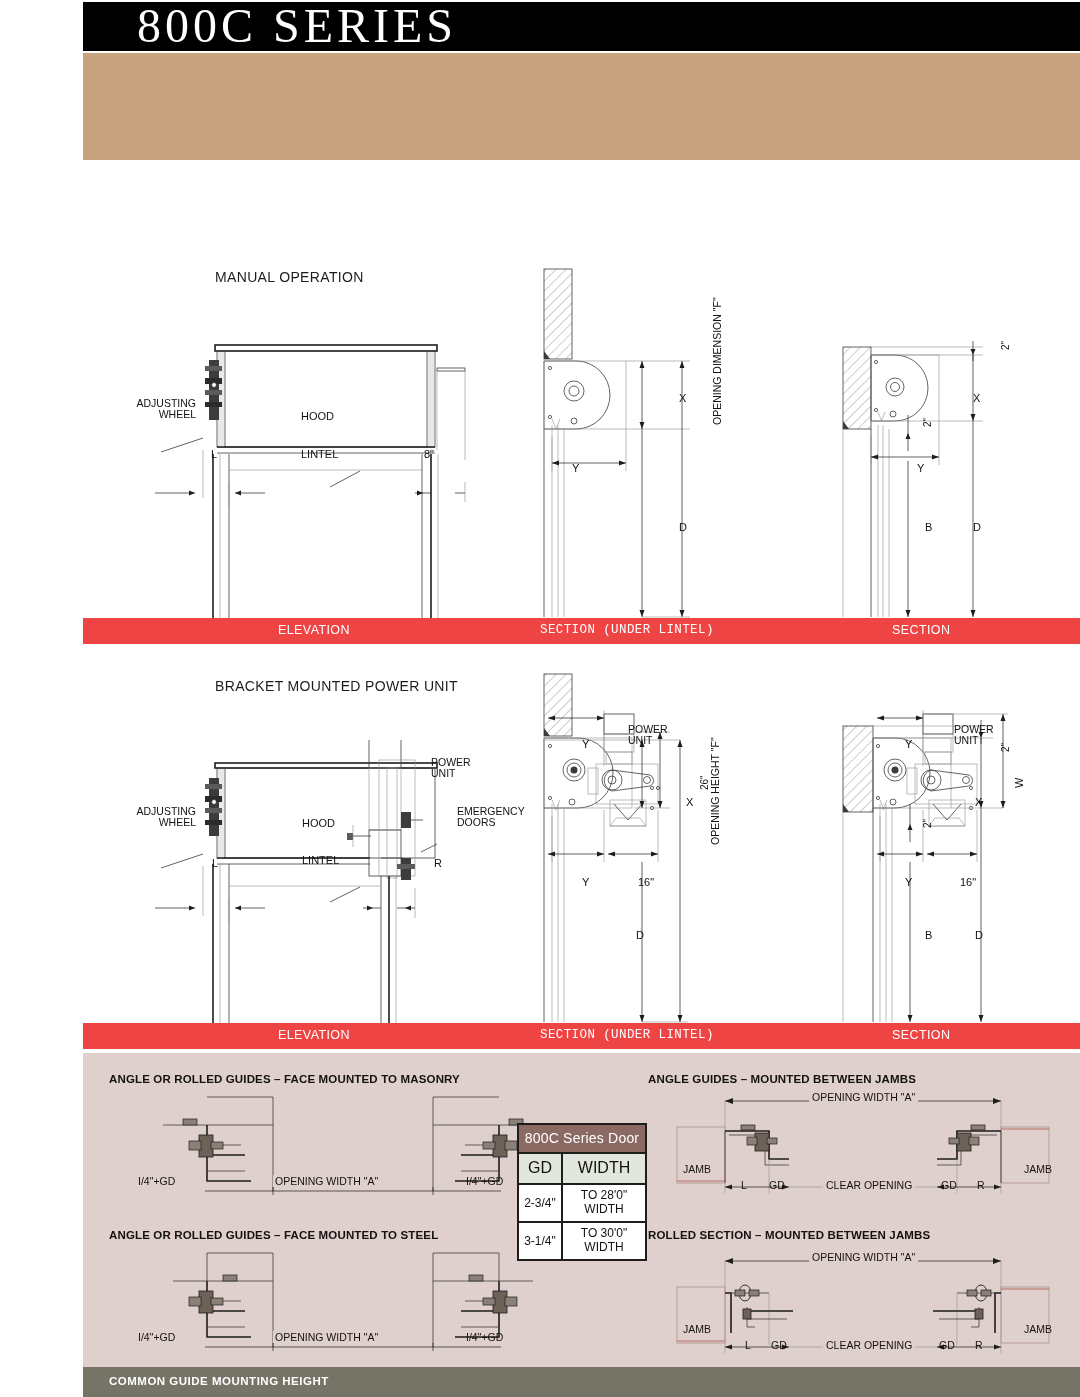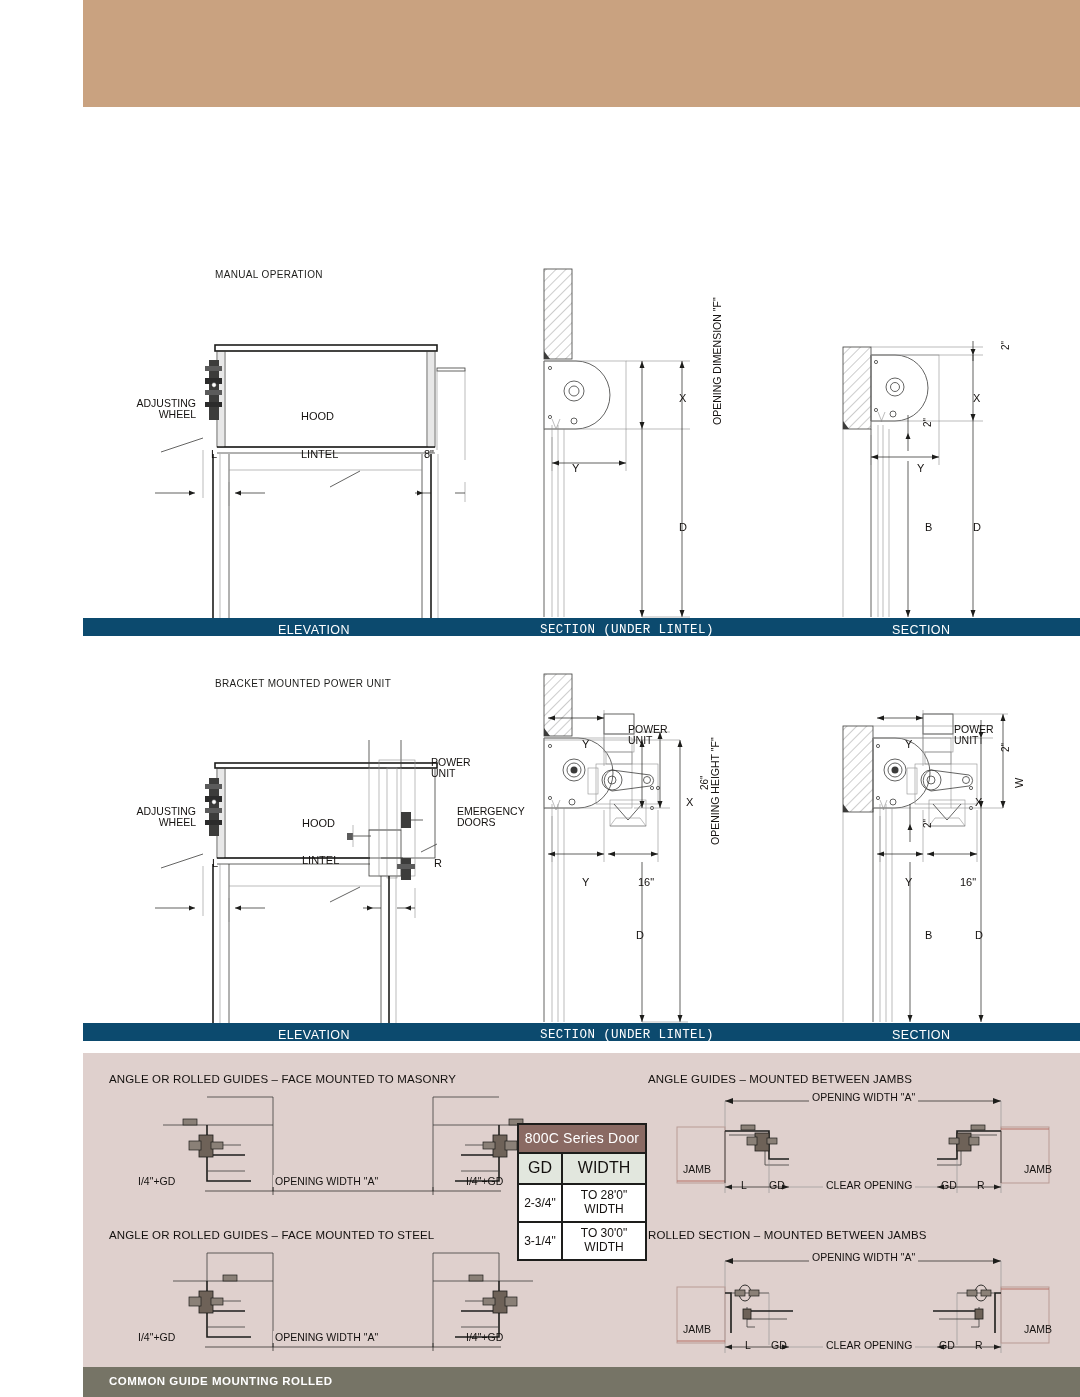--- a/index.html
+++ b/index.html
@@ -30,27 +30,27 @@
     font-family:"Liberation Serif", serif;
     font-size:48px; font-weight:400; letter-spacing:4px;
     color:#ffffff; white-space:nowrap;
   }
   .band-tan { background:#c9a280; height:107px; }
 
   
   .draw-row { position:absolute; left:0; width:1080px; }
   .row-label {
     position:absolute;
-    font-size:10px; color:#1d1d1b; letter-spacing:.35px;
+    font-size:14px; color:#1d1d1b; letter-spacing:.35px;
     white-space:nowrap;
     text-align:center;
   }
   .caption-bar {
-    position:absolute; left:83px; width:997px; height:18px;
-    background:#0c4a6e;
+    position:absolute; left:83px; width:997px; height:26px;
+    background:#ef4444;
   }
   .caption-bar span {
     position:absolute; top:5px;
     font-size:12.5px; color:#ffffff; letter-spacing:.4px;
     white-space:nowrap;
   }
   .cap-a { left:195px; }
   .cap-b { left:457px;font-family:Liberation Mono, monospace; }
   .cap-c { left:809px; }
 
@@ -58,21 +58,21 @@
   .cad svg { display:block; }
 
   
   .bottom-panel {
     position:absolute; left:83px; top:1053px;
     width:997px; height:344px;
     background:#dfd0cd;
   }
   .bp-title {
     position:absolute;
-    font-size:11.5px; font-weight:normal; color:#14110f;
+    font-size:11.5px; font-weight:bold; color:#14110f;
     letter-spacing:.15px; white-space:nowrap;text-align:center;
   }
   .bp-t1 { left:26px; top:20px; }
   .bp-t2 { left:26px; top:176px; }
   .bp-t3 { left:565px; top:20px; }
   .bp-t4 { left:565px; top:176px; }
 
   .footer-bar {
     position:absolute; left:0; bottom:0; width:997px; height:30px;
     background:#767466;
@@ -108,20 +108,23 @@
   .gd-subhead .gd-cell { background:#e2e7de; font-size:16px; padding:5px 2px 6px; }
   .ln { stroke:#3c3c3b; stroke-width:.8; fill:none; }
   .ln-thin { stroke:#8f8f8f; stroke-width:.6; fill:none; }
   .ln-hd { stroke:#1d1d1b; stroke-width:1.6; fill:none; }
   .dim { stroke:#1d1d1b; stroke-width:.7; fill:none; }
 </style>
 </head>
 <body>
 
 <div class="header-wrap">
+  <div class="band-black">
+    <div class="band-series">800C SERIES</div>
+  </div>
   <div class="band-tan"></div>
 </div>
 
 <div class="draw-row" style="top:0;">
 
   <div class="row-label" style="left:215px; top:269px;">MANUAL OPERATION</div>
 
   <div class="cad" style="left:125px; top:330px;">
     <svg width="360" height="300" viewBox="0 0 360 300">
 
@@ -775,15 +778,15 @@
   <div style="position:absolute; left:726px; top:198px; font-size:10.5px; color:#14110f; background:#dfd0cd; padding:0 3px;">OPENING WIDTH "A"</div>
   <div style="position:absolute; left:600px; top:270px; font-size:10.5px; color:#14110f;">JAMB</div>
   <div style="position:absolute; left:941px; top:270px; font-size:10.5px; color:#14110f;">JAMB</div>
   <div style="position:absolute; left:662px; top:286px; font-size:10.5px; color:#14110f;">L</div>
   <div style="position:absolute; left:688px; top:286px; font-size:10.5px; color:#14110f;">GD</div>
   <div style="position:absolute; left:740px; top:286px; font-size:10.5px; color:#14110f; background:#dfd0cd; padding:0 3px;">CLEAR OPENING</div>
   <div style="position:absolute; left:856px; top:286px; font-size:10.5px; color:#14110f;">GD</div>
   <div style="position:absolute; left:892px; top:286px; font-size:10.5px; color:#14110f;">R</div>
 
   <div class="footer-bar">
-    <span>COMMON GUIDE MOUNTING ROLLED</span>
+    <span>COMMON GUIDE MOUNTING HEIGHT</span>
   </div>
 </div>
 
 </body></html>

